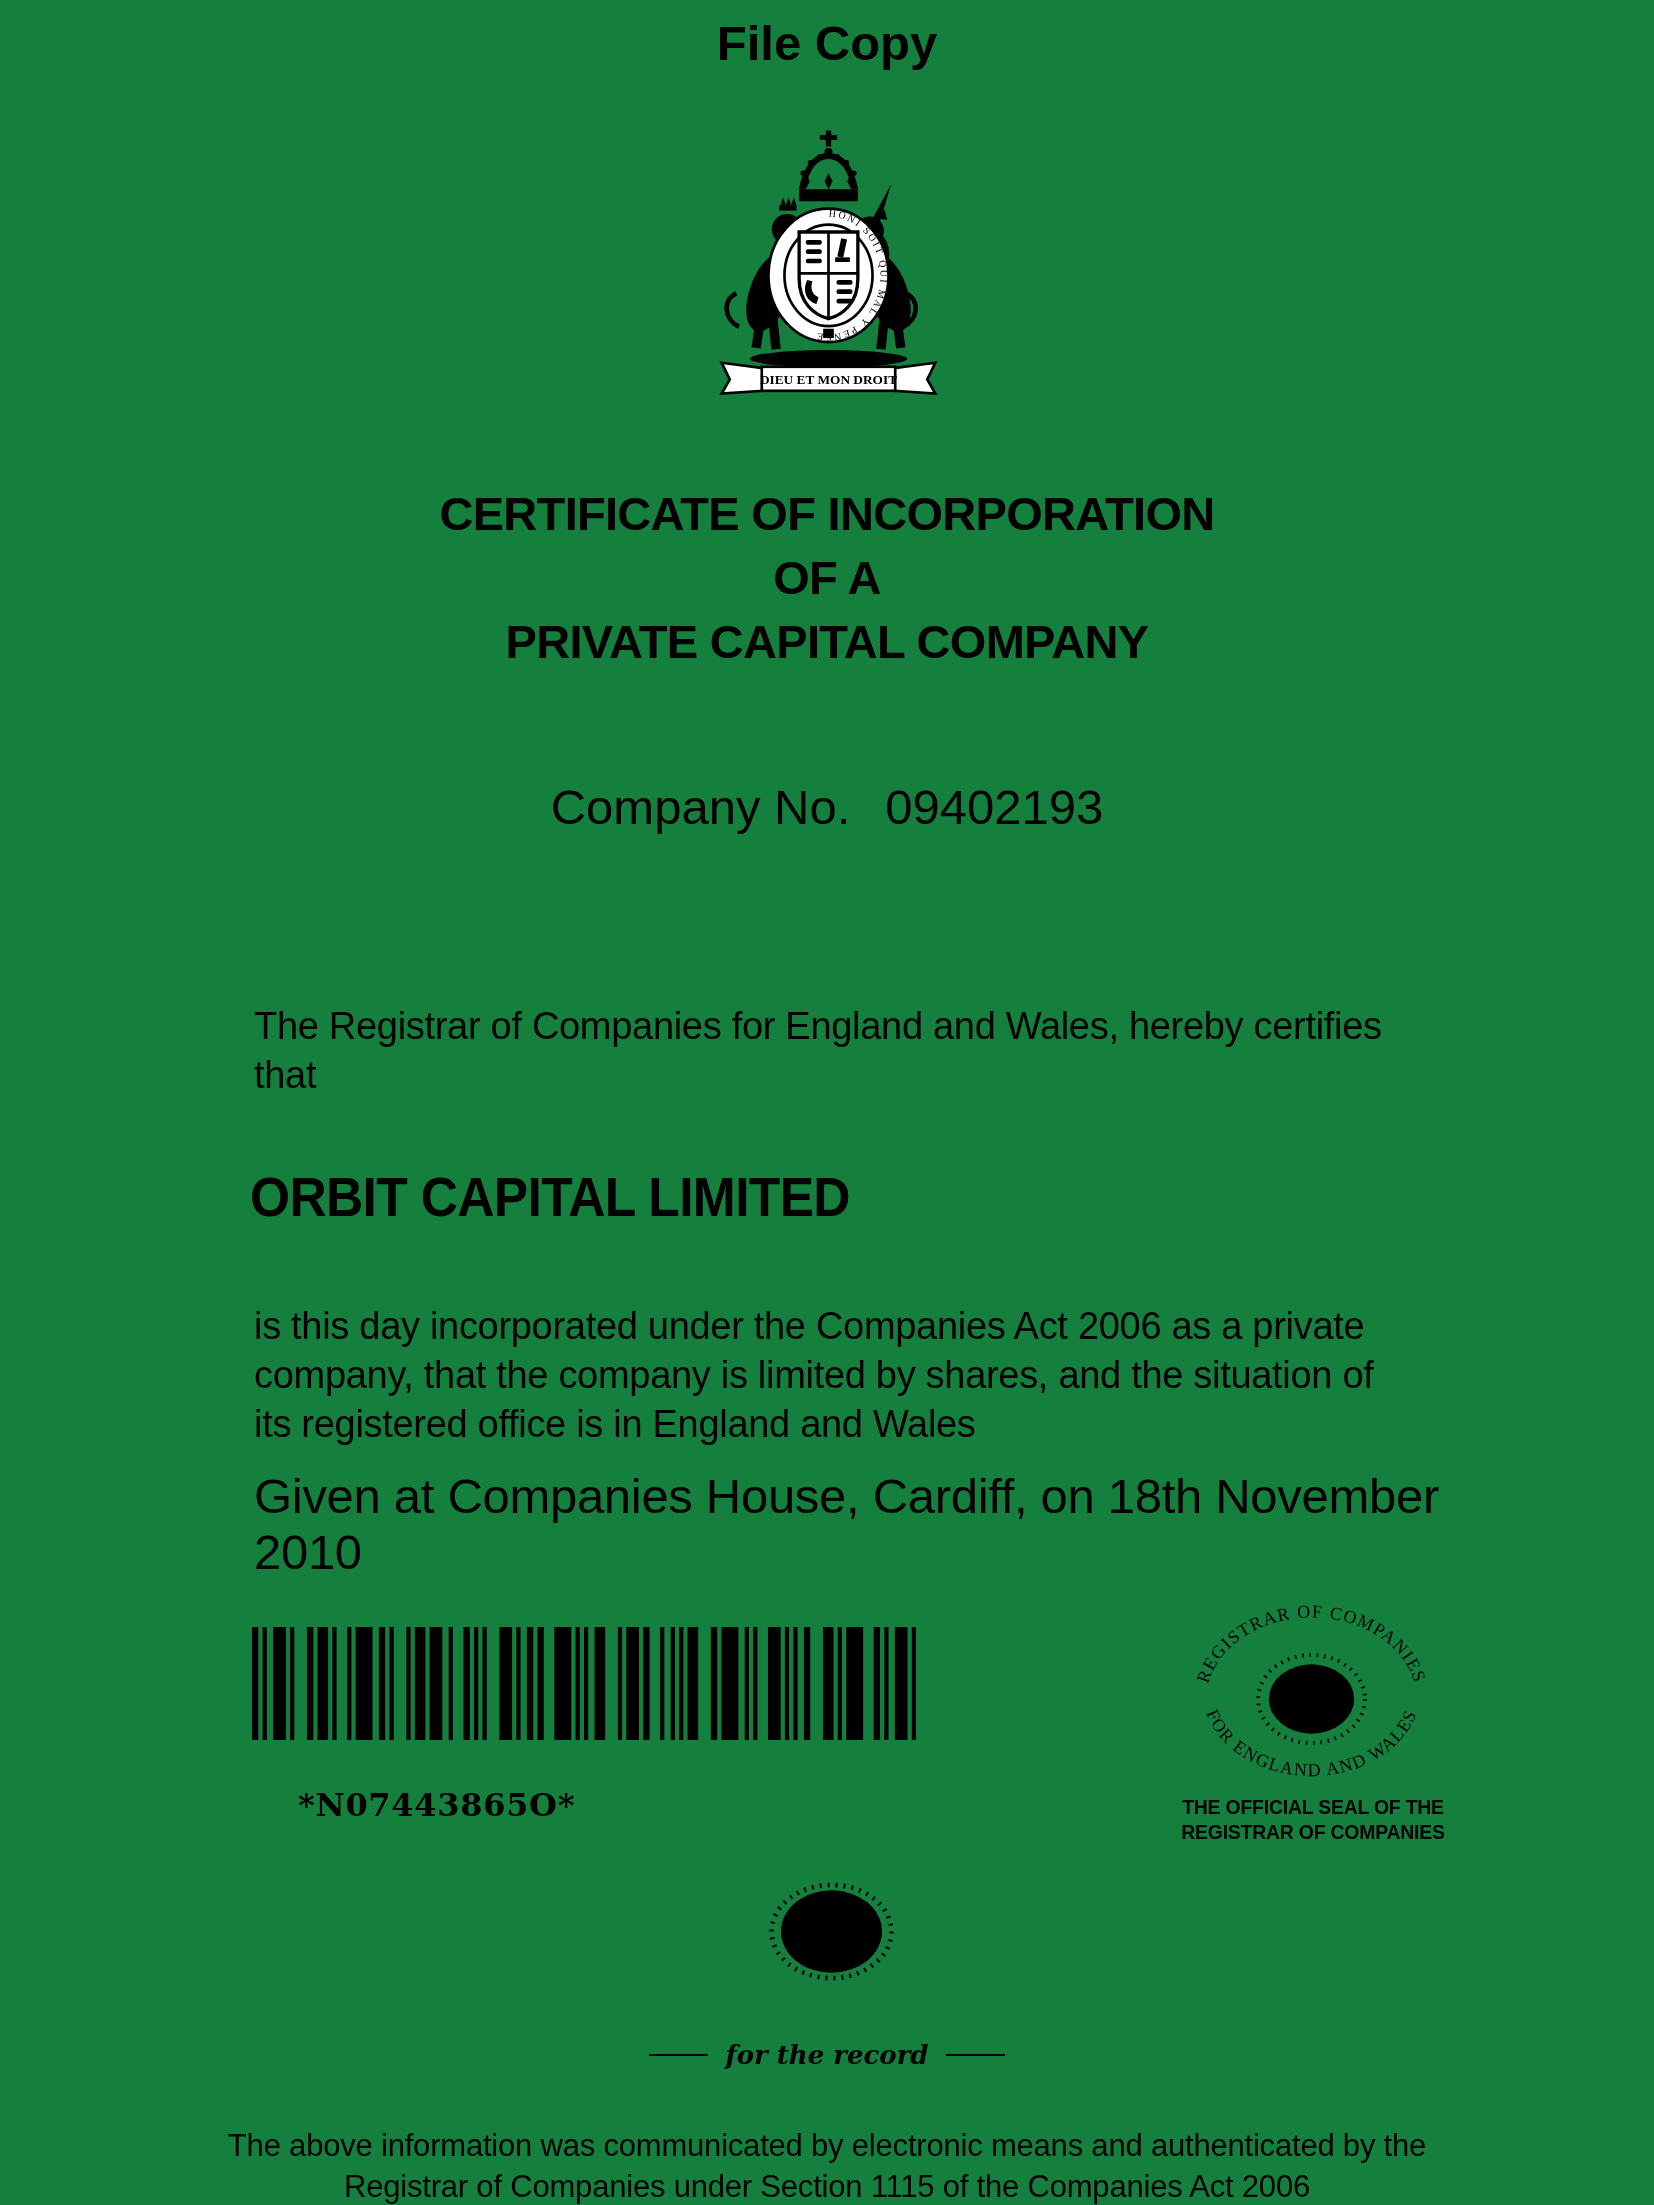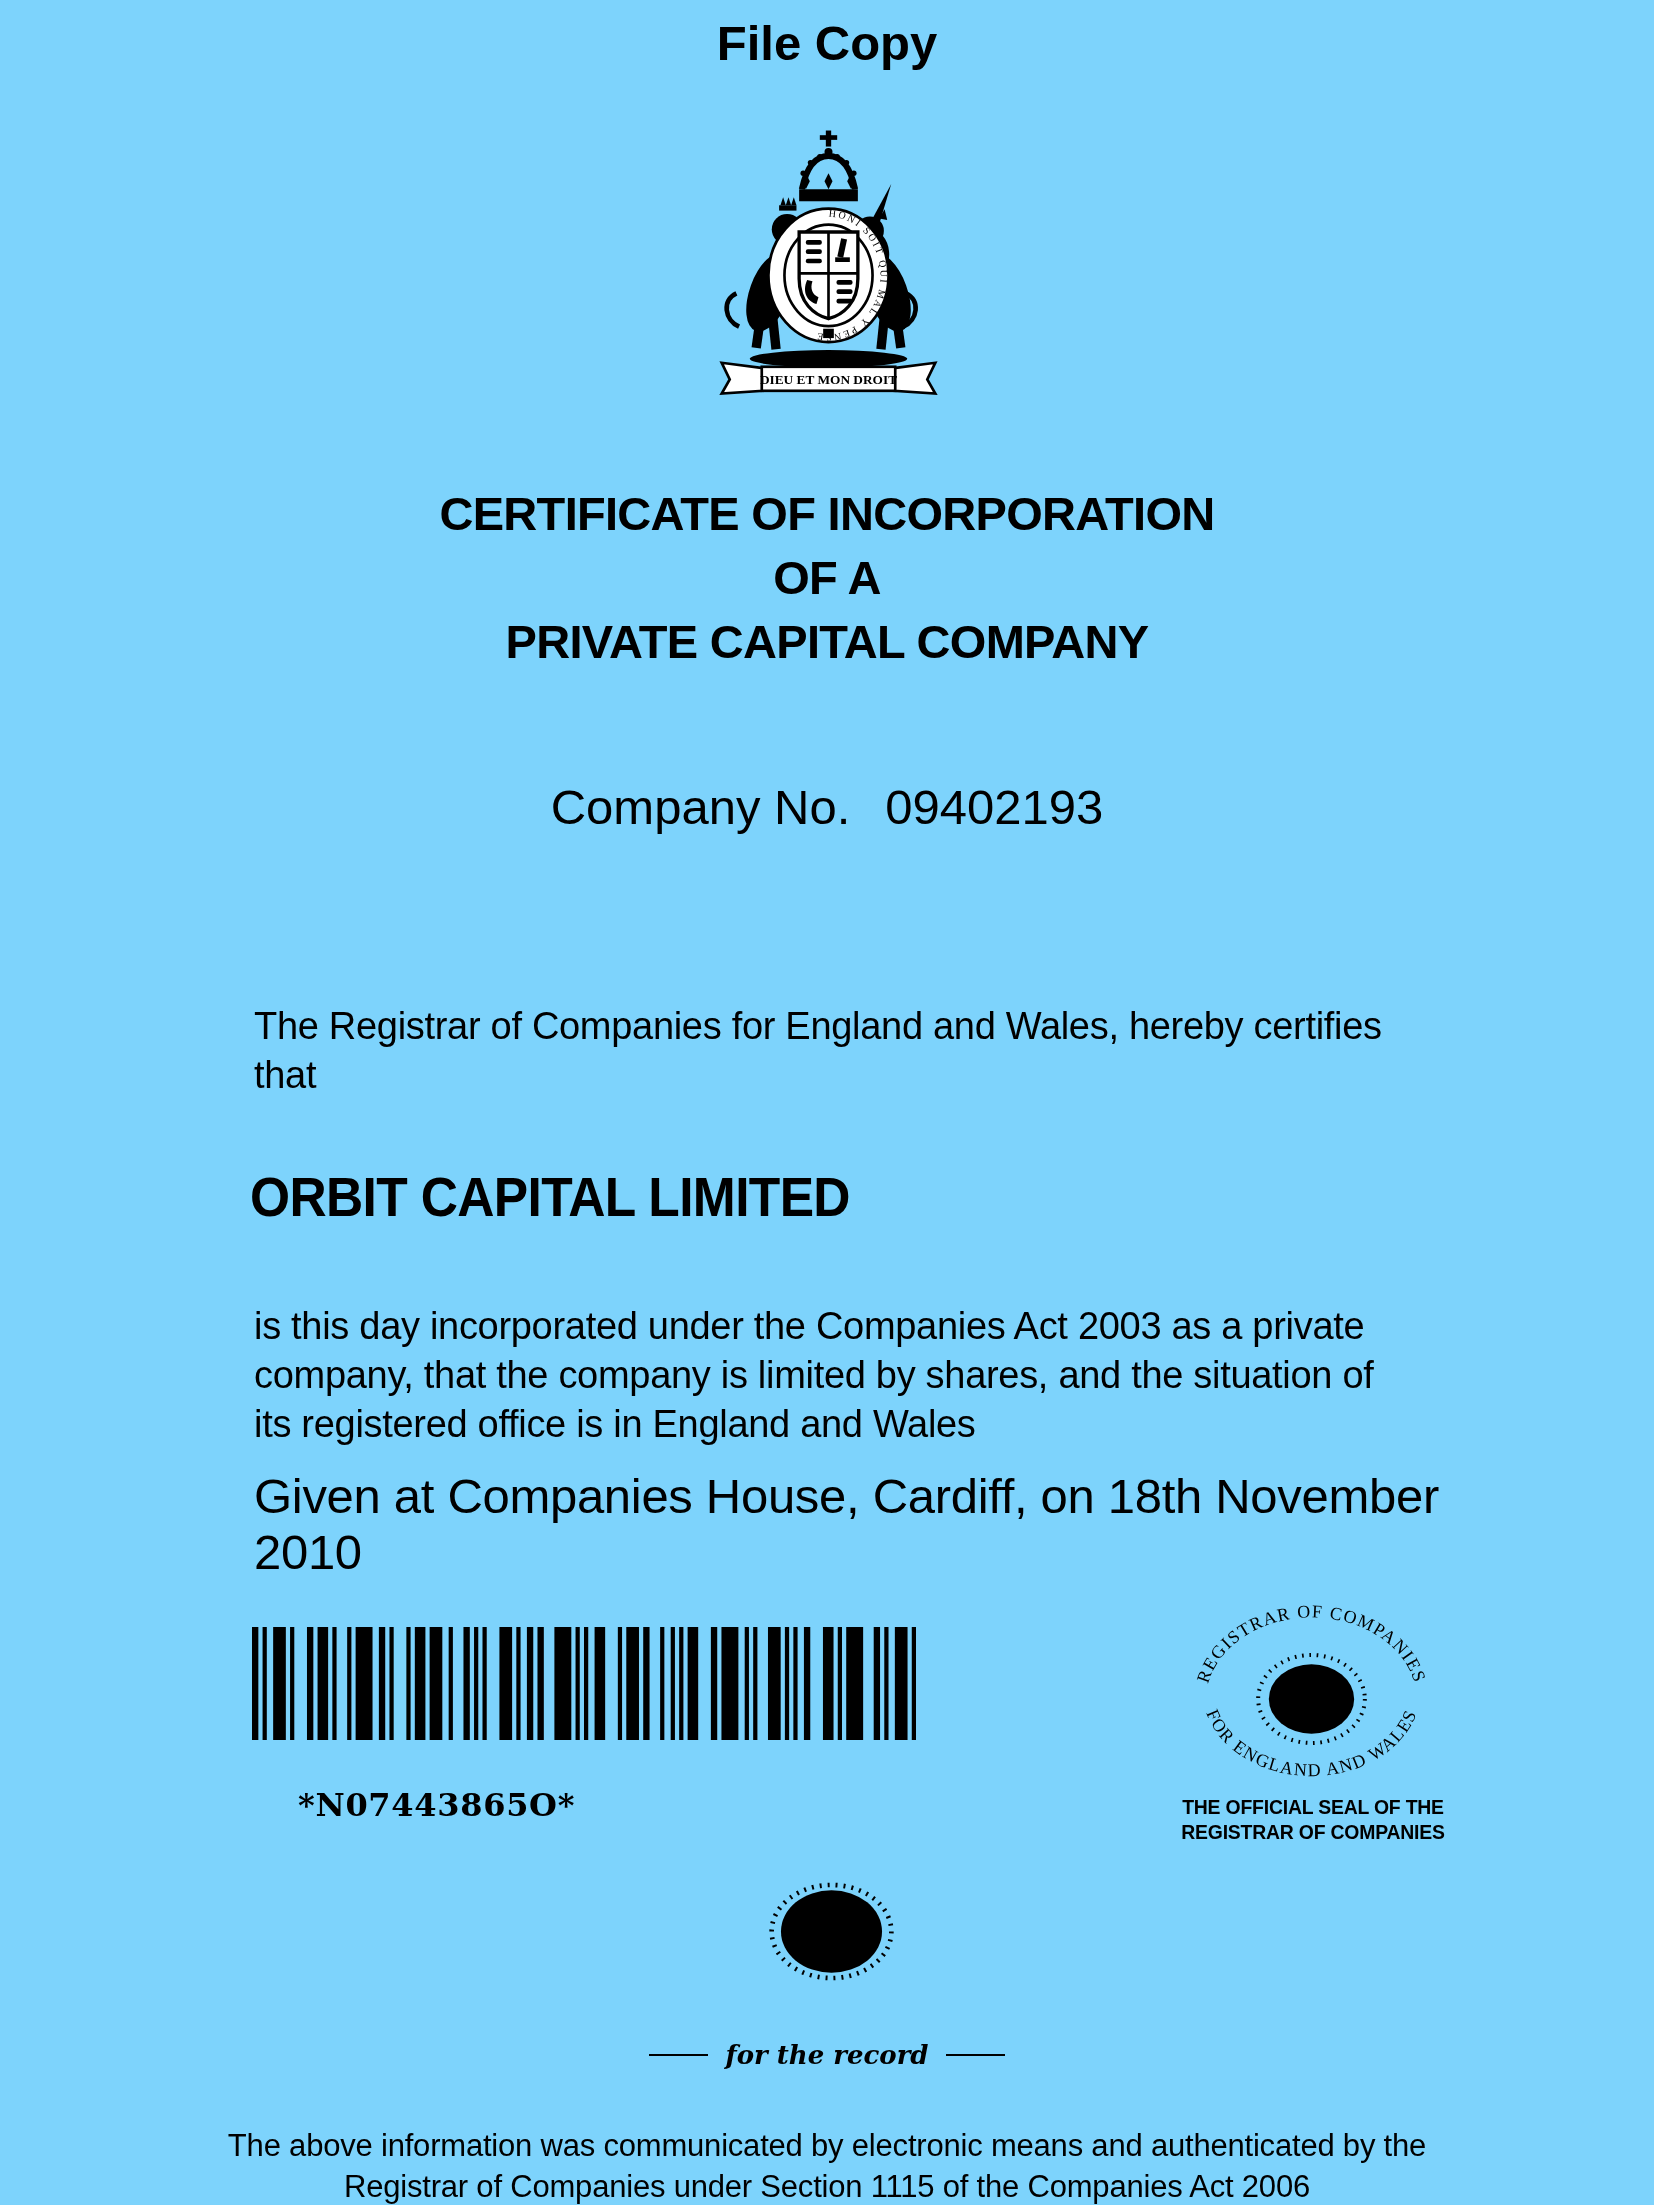--- a/index.html
+++ b/index.html
@@ -1,19 +1,19 @@
 <!DOCTYPE html>
 <html style="font-size:10.7px"><head>
 <meta charset="utf-8">
 <style>
   html,body{margin:0;padding:0;background:#e8e8e8;}
   .page{
     position:relative;
     width:1654px;height:2205px;
-    background:#7dd3fc;
+    background:#15803d;
     color:#000;
     font-family:"Liberation Sans",sans-serif;
     overflow:hidden;
     margin:0 auto;
   }
   .pre{white-space:pre-line;}
   .file-copy{
     position:absolute;top:14.7px;left:0;width:100%;
     text-align:center;font-size:49px;font-weight:bold;letter-spacing:0;
   }
@@ -180,21 +180,21 @@
   <div class="company-no-row">
     <span>Company No.</span>
     <span>09402193</span>
   </div>
 
   <div class="registrar-para pre">The Registrar of Companies for England and Wales, hereby certifies
 that</div>
 
   <div class="company-name">ORBIT CAPITAL LIMITED</div>
 
-  <div class="body-para pre">is this day incorporated under the Companies Act 2003 as a private
+  <div class="body-para pre">is this day incorporated under the Companies Act 2006 as a private
 company, that the company is limited by shares, and the situation of
 its registered office is in England and Wales</div>
 
   <div class="given-line">Given at Companies House, Cardiff, on 18th November 2010</div>
 
   <svg class="barcode" id="barcode-svg" viewBox="0 0 314 100" preserveAspectRatio="none" xmlns="http://www.w3.org/2000/svg">
       <rect x="0" y="0" width="3" height="100" fill="#000"></rect>
       <rect x="5" y="0" width="2" height="100" fill="#000"></rect>
       <rect x="10" y="0" width="6" height="100" fill="#000"></rect>
       <rect x="18" y="0" width="2" height="100" fill="#000"></rect>

